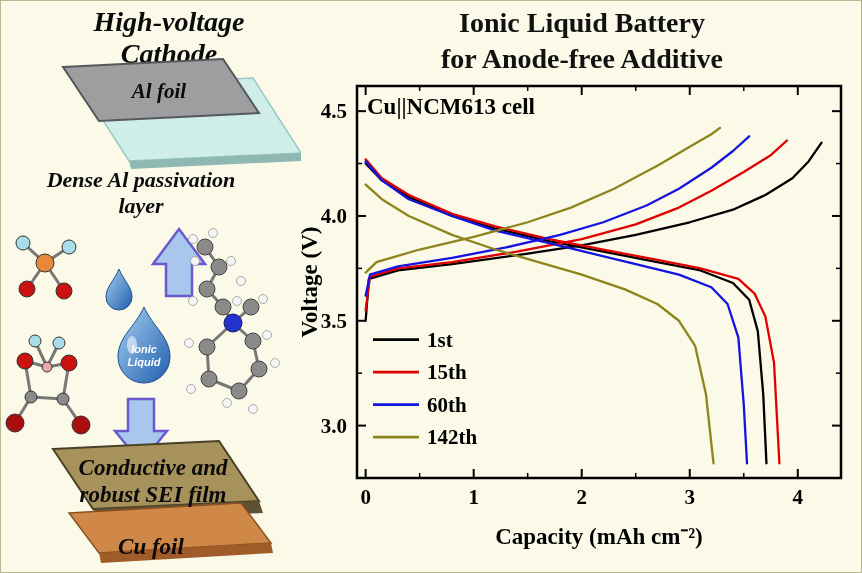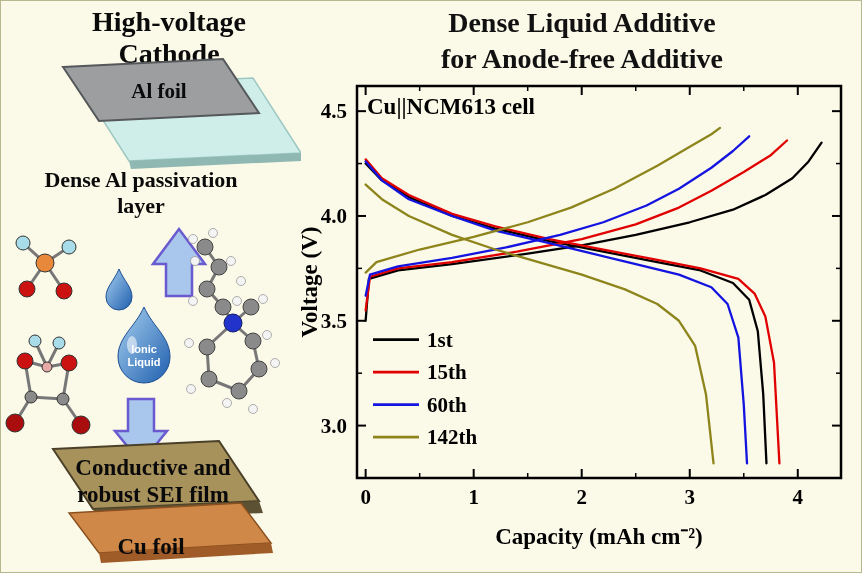--- a/index.html
+++ b/index.html
@@ -6,21 +6,21 @@
   .figure{
     position:relative;
     width:862px;height:573px;
     background:#fbf9e8;
     border:1px solid #b8b890;
     box-sizing:border-box;
     display:flex;
     overflow:hidden;
     font-family:"Liberation Serif", serif;
   }
-  .left{width:300px;height:573px;flex:0 0 300px;position:relative;}
+  .left{width:300px;height:573px;flex:0 0 300px;position:relative;font-style:italic;}
   .right{width:562px;height:573px;flex:1;position:relative;}
   .chart-title{
     text-align:center;
     font-weight:bold;
     font-size:28px;
     line-height:1.3;
     color:#111;
     padding-top:4px;
     font-family:"Liberation Serif", serif;
   }
@@ -158,21 +158,21 @@
       <polygon points="98,552 270,542 272,552 100,562" fill="#a05c28"></polygon>
 
       <text class="lbl3" x="152" y="474" text-anchor="middle">Conductive and</text>
       <text class="lbl3" x="152" y="501" text-anchor="middle">robust SEI film</text>
       <text class="lbl3" x="150" y="553" text-anchor="middle">Cu foil</text>
     </svg>
   </div>
 
   <div class="right">
     <div class="chart-title">
-      <div>Dense Liquid Additive</div>
+      <div>Ionic Liquid Battery</div>
       <div>for Anode-free Additive</div>
     </div>
     <svg id="chart" viewBox="0 0 562 478" width="562" height="478">
         <rect x="56" y="8" width="484" height="392" fill="none" stroke="#000" stroke-width="2.5"></rect>
         <line x1="64.64285714285714" y1="400" x2="64.64285714285714" y2="391" stroke="#000" stroke-width="2"></line>
         <line x1="64.64285714285714" y1="8" x2="64.64285714285714" y2="17" stroke="#000" stroke-width="2"></line>
         <text x="64.64285714285714" y="426" class="tick" text-anchor="middle">0</text>
         <line x1="172.67857142857144" y1="400" x2="172.67857142857144" y2="391" stroke="#000" stroke-width="2"></line>
         <line x1="172.67857142857144" y1="8" x2="172.67857142857144" y2="17" stroke="#000" stroke-width="2"></line>
         <text x="172.67857142857144" y="426" class="tick" text-anchor="middle">1</text>

